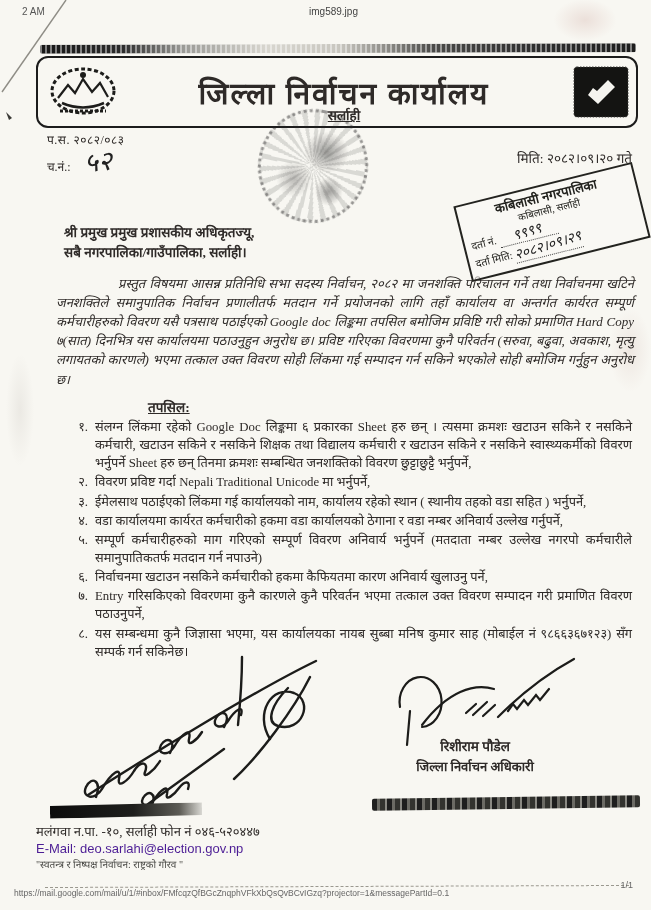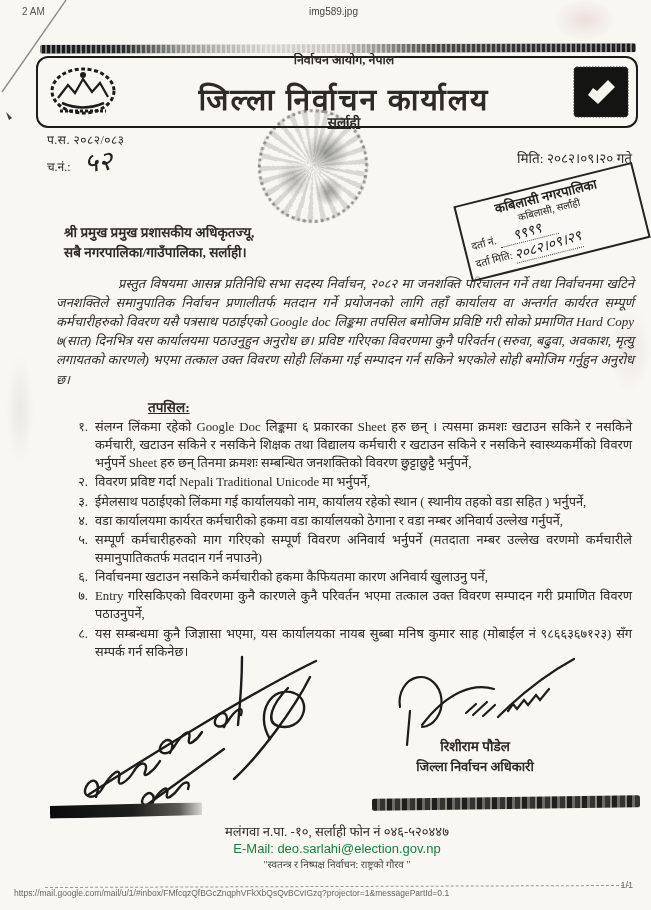--- a/index.html
+++ b/index.html
@@ -100,23 +100,23 @@
     background:linear-gradient(90deg,#0c0c0c 0%,#1f1f1d 55%,#5c5b55 85%,rgba(90,90,85,.2) 100%);
     clip-path:polygon(0 15%,100% 0,100% 85%,0 100%);transform:rotate(-.6deg);
   }
   .strip-br{
     position:absolute;right:-2px;top:-2px;width:268px;height:12px;
     background:
       repeating-linear-gradient(90deg,#1e1e1e 0 5px,#6b6a64 5px 8px,#33332f 8px 13px,#8a8983 13px 15px);
     transform:rotate(-.8deg);border-radius:2px;
   }
 
-  .footer-block{text-align:center;margin-top:6px;line-height:1.35;}
+  .footer-block{margin-top:6px;line-height:1.35;}
   .footer-address{font-size:13px;}
-  .footer-email{font-size:13px;font-family:"Liberation Sans","DejaVu Sans",sans-serif;color:#15803d;}
+  .footer-email{font-size:13px;font-family:"Liberation Sans","DejaVu Sans",sans-serif;color:#4c1d95;}
   .footer-motto{font-size:10px;color:#4a4a46;}
   .dashed-line{margin:14px auto 0;width:97%;border-top:1.5px dashed #9a988f;transform:rotate(-.2deg);}
 </style>
 </head>
 <body>
 
 <div class="smudge s1"></div>
 <div class="smudge s2"></div>
 <div class="smudge s3"></div>
 
@@ -138,21 +138,20 @@
     <div class="emblem">
       <svg width="70" height="54" viewBox="0 0 70 54">
         <ellipse cx="35" cy="26" rx="31" ry="22" fill="none" stroke="#1d1d1b" stroke-width="3" stroke-dasharray="4 2.5"></ellipse>
         <path d="M10,33 L20,20 L27,28 L35,14 L44,27 L52,18 L60,32" fill="none" stroke="#1d1d1b" stroke-width="2.2"></path>
         <path d="M14,38 q21,9 42,0" fill="none" stroke="#1d1d1b" stroke-width="2.5"></path>
         <circle cx="35" cy="10" r="3" fill="#1d1d1b"></circle>
         <path d="M12,46 h46" stroke="#1d1d1b" stroke-width="3" stroke-dasharray="3 2"></path>
       </svg>
     </div>
     <div class="lh-center">
-      <div class="lh-commission">निर्वाचन आयोग, नेपाल</div>
       <div class="lh-office">जिल्ला निर्वाचन कार्यालय</div>
       <div class="lh-district">सर्लाही</div>
     </div>
     <div class="ballot-logo">
       <svg width="58" height="54" viewBox="0 0 58 54">
         <rect x="2" y="2" width="54" height="50" rx="3" fill="#141412"></rect>
         <rect x="2" y="2" width="54" height="50" rx="3" fill="none" stroke="#3b3b38" stroke-width="1" stroke-dasharray="1.5 1.5"></rect>
         <path d="M16,30 l10,9 l17,-17 l-7,-7 l-11,11 l-4,-3 z" fill="#f5f4ef"></path>
       </svg>
     </div>
@@ -206,21 +205,21 @@
     <div class="tap-item">
       <span class="tap-num">३.</span>
       <span class="tap-text">ईमेलसाथ पठाईएको लिंकमा गई कार्यालयको नाम, कार्यालय रहेको स्थान ( स्थानीय तहको वडा सहित ) भर्नुपर्ने,</span>
     </div>
     <div class="tap-item">
       <span class="tap-num">४.</span>
       <span class="tap-text">वडा कार्यालयमा कार्यरत कर्मचारीको हकमा वडा कार्यालयको ठेगाना र वडा नम्बर अनिवार्य उल्लेख गर्नुपर्ने,</span>
     </div>
     <div class="tap-item">
       <span class="tap-num">५.</span>
-      <span class="tap-text">सम्पूर्ण कर्मचारीहरुको माग गरिएको सम्पूर्ण विवरण अनिवार्य भर्नुपर्ने (मतदाता नम्बर उल्लेख वरणमो कर्मचारीले समानुपातिकतर्फ मतदान गर्न नपाउने)</span>
+      <span class="tap-text">सम्पूर्ण कर्मचारीहरुको माग गरिएको सम्पूर्ण विवरण अनिवार्य भर्नुपर्ने (मतदाता नम्बर उल्लेख नगरपो कर्मचारीले समानुपातिकतर्फ मतदान गर्न नपाउने)</span>
     </div>
     <div class="tap-item">
       <span class="tap-num">६.</span>
       <span class="tap-text">निर्वाचनमा खटाउन नसकिने कर्मचारीको हकमा कैफियतमा कारण अनिवार्य खुलाउनु पर्ने,</span>
     </div>
     <div class="tap-item">
       <span class="tap-num">७.</span>
       <span class="tap-text">Entry गरिसकिएको विवरणमा कुनै कारणले कुनै परिवर्तन भएमा तत्काल उक्त विवरण सम्पादन गरी प्रमाणित विवरण पठाउनुपर्ने,</span>
     </div>
     <div class="tap-item">

